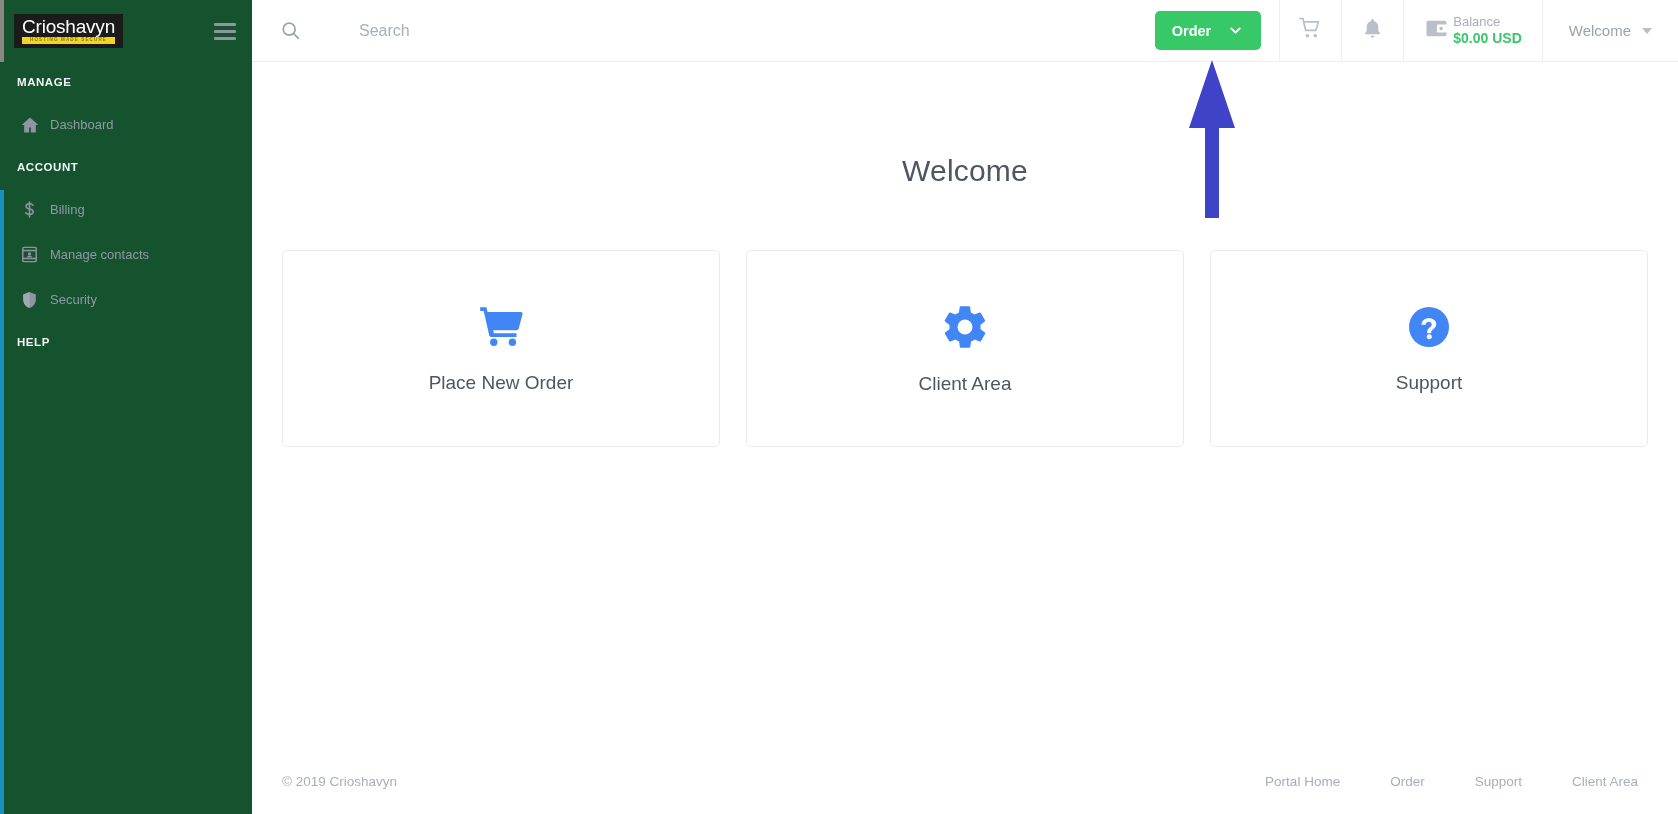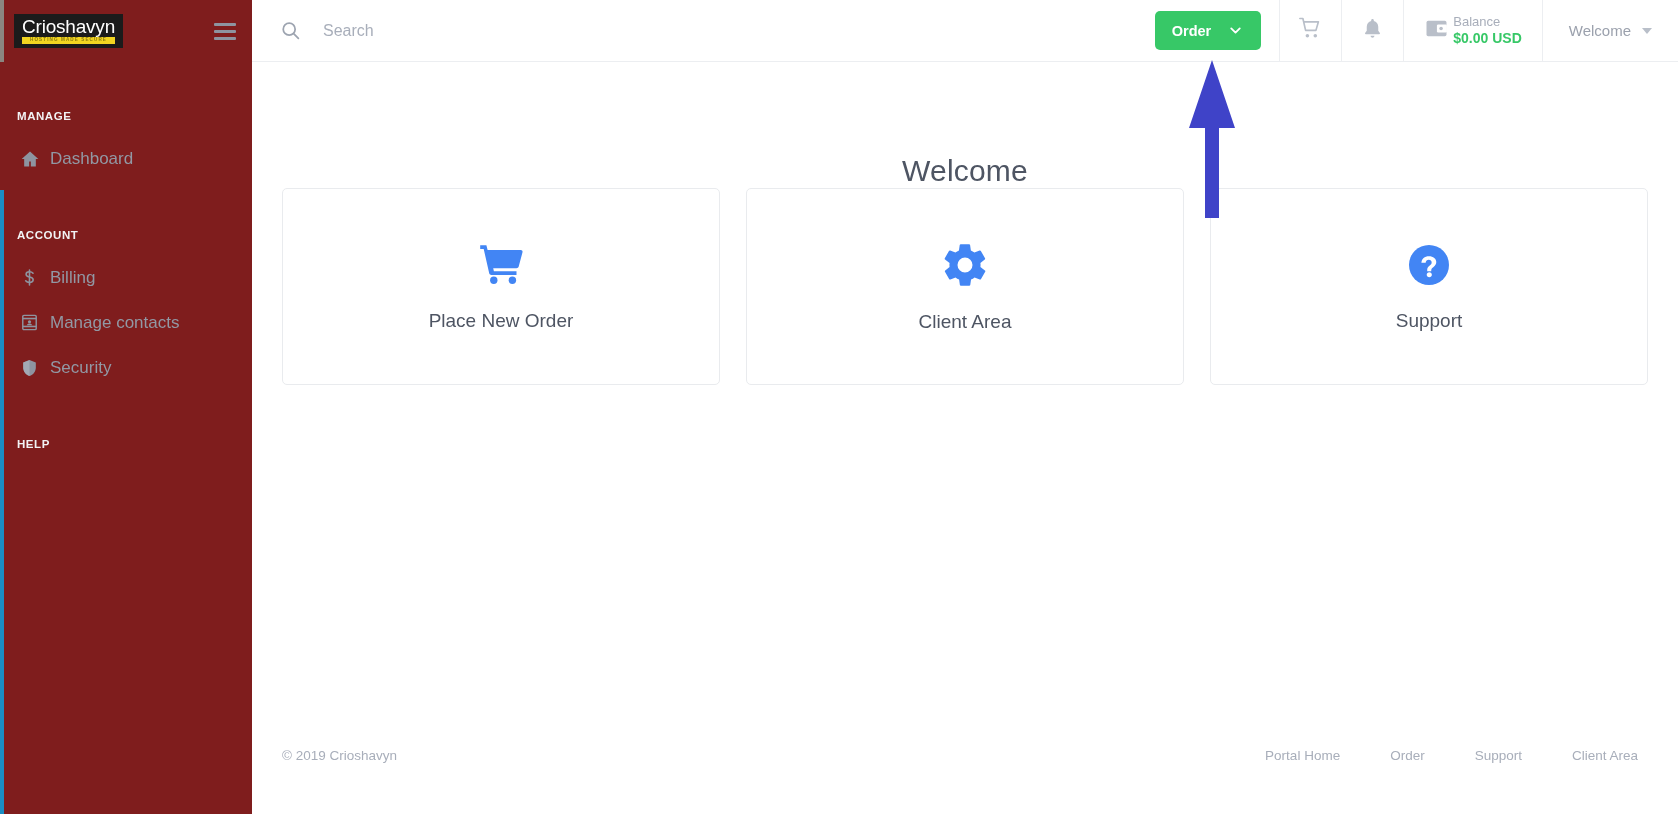--- a/index.html
+++ b/index.html
@@ -7,21 +7,21 @@
     width: 1678px; height: 814px;
     font-family: "Liberation Sans", sans-serif;
     background: #ffffff;
     overflow: hidden;
   }
   .app { display: flex; width: 1678px; height: 814px; position: relative; }
 
   
   .sidebar {
     width: 252px; flex: 0 0 252px;
-    background: #7f1d1d;
+    background: #14532d;
     height: 814px;
     position: relative;
     overflow: hidden;
   }
   .sidebar-accent {
     position: absolute; left: 0; top: 190px; width: 4px; height: 624px;
     background: #1b8ec4;
   }
   .sidebar-accent-top {
     position: absolute; left: 0; top: 0; width: 4px; height: 62px;
@@ -51,47 +51,47 @@
   .hamburger { width: 26px; cursor: pointer; padding: 4px 2px; }
   .hamburger span {
     display: block; height: 3px; background: #8e94a0;
     margin-bottom: 4px; border-radius: 1px;
   }
   .hamburger span:last-child { margin-bottom: 0; }
 
   .nav-section-label {
     color: #f2f3f5; font-size: 11.5px; font-weight: 700;
     letter-spacing: 0.55px; padding: 0 0 0 17px;
-    margin-top: 48px; margin-bottom: 14px;
+    margin-top: 14px; margin-bottom: 14px;
   }
   .nav-item {
     display: flex; align-items: center;
     height: 45px; padding: 0 34px 0 20px;
-    color: #9298a4; font-size: 17px; cursor: pointer;
+    color: #9298a4; font-size: 13px; cursor: pointer;
     text-decoration: none;
   }
   .nav-ico {
     width: 30px; flex: 0 0 30px; display: flex;
     align-items: center; justify-content: flex-start;
     color: #8e94a0;
   }
   .nav-ico svg { display: block; }
   .nav-label { flex: 1 1 auto; }
   .nav-chevron { color: #8e94a0; display: flex; align-items: center; }
 
   
   .main { flex: 1 1 auto; display: flex; flex-direction: column; background: #fff; position: relative; }
 
   .topbar {
     height: 62px; flex: 0 0 62px;
     display: flex; align-items: stretch;
     border-bottom: 1px solid #eceef1;
     background: #fff;
   }
-  .search-zone { flex: 1 1 auto; display: flex; align-items: center; padding-left: 28px; }
+  .search-zone { flex: 1 1 auto; display: flex; align-items: center; padding-left: 28px; gap: 36px; }
   .search-ico { color: #9da4b0; display: flex; align-items: center; margin-right: 22px; }
   .search-input {
     border: none; outline: none; background: transparent;
     font-family: "Liberation Sans", sans-serif;
     font-size: 16px; color: #3e4450; width: 600px;
   }
   .search-input::placeholder { color: #a8aeba; }
 
   .order-zone { display: flex; align-items: center; padding: 0 18px 0 10px; }
   .order-btn {
@@ -122,36 +122,36 @@
     border-top: 6px solid #b9bfc9;
   }
 
   
   .content { flex: 1 1 auto; padding: 0 30px; position: relative; }
   .page-title {
     text-align: center; color: #4e5563; font-weight: 400;
     font-size: 30px; margin-top: 92px; letter-spacing: 0.2px;
   }
   .cards {
-    display: flex; gap: 26px; 
+    display: flex; gap: 26px; margin-top: 62px;
   }
   .card {
     flex: 1 1 0; height: 197px;
     border: 1px solid #e9ebee; border-radius: 5px;
     background: #fff; cursor: pointer;
     display: flex; flex-direction: column;
     align-items: center; justify-content: center;
   }
   .card-ico { color: #4285f4; margin-bottom: 21px; display: flex; }
   .card-label { color: #4e5563; font-size: 19px; }
 
   
   .footer {
     height: 66px; flex: 0 0 66px;
-    display: flex; justify-content: space-between;
+    display: flex; align-items: center; justify-content: space-between;
     padding: 0 40px 0 30px;
   }
   .copyright { color: #a8aeba; font-size: 13.5px; }
   .footer-links { display: flex; gap: 50px; }
   .footer-link {
     color: #a8aeba; font-size: 13.5px; text-decoration: none; cursor: pointer;
   }
 
   
   .annot-arrow {

